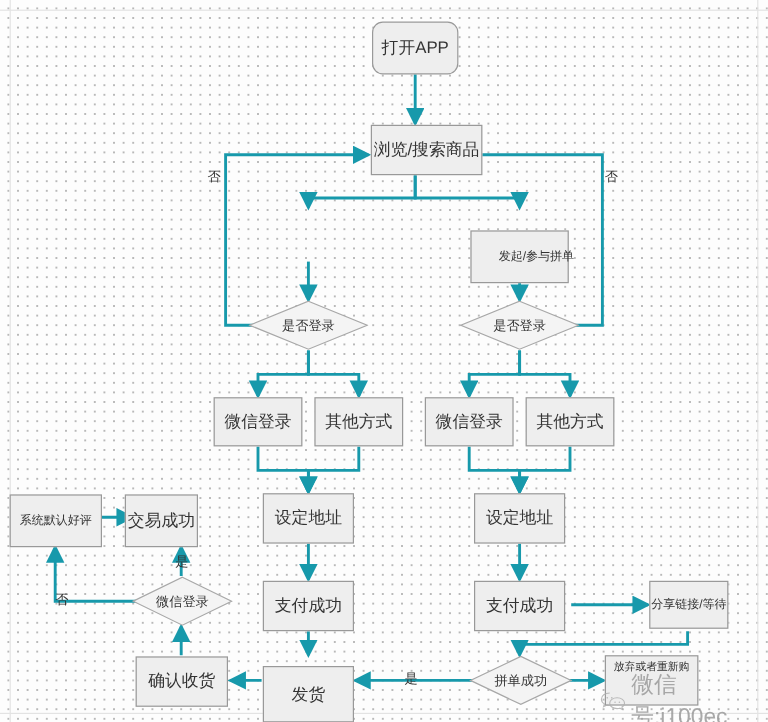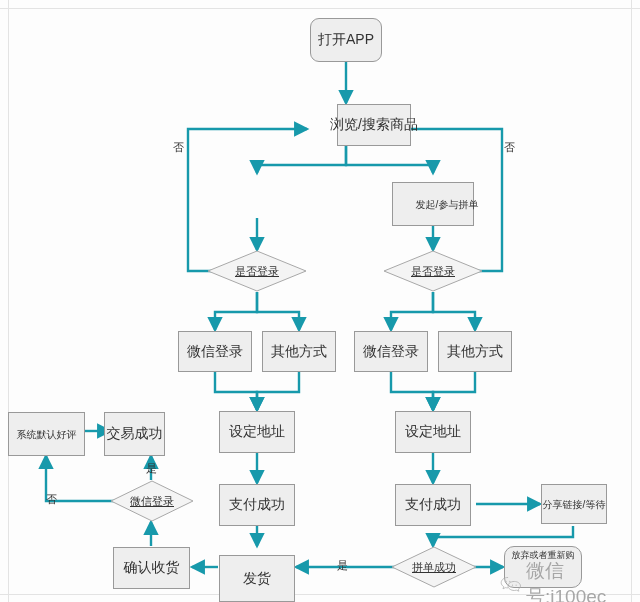--- a/index.html
+++ b/index.html
@@ -43,21 +43,21 @@
   .node.tiny{font-size:9px;}
 
   .diamond{
     position:absolute;
     display:flex;align-items:center;justify-content:center;
   }
   .diamond .dshape{
     position:absolute;left:0;top:0;width:100%;height:100%;
   }
   .diamond .dlabel{
-    position:relative;z-index:2;color:#333;font-size:11px;white-space:nowrap;text-decoration:underline;
+    position:relative;z-index:2;color:#333;font-size:11px;white-space:nowrap;
   }
 
   .edge-label{
     position:absolute;
     font-size:11px;
     color:#333333;
     white-space:nowrap;
   }
 
   
@@ -142,26 +142,26 @@
       <path d="M117,501 L46,501 L46,456"></path>
       
       <path d="M85,431 L110,431"></path>
     </g>
   </svg>
 
   <div class="node rounded" style="left:310px;top:18px;width:72px;height:44px;">
     <span>打开APP</span>
   </div>
 
-  <div class="node" style="left:309px;top:104px;width:74px;height:42px;margin-left:28px;">
+  <div class="node" style="left:309px;top:104px;width:93px;height:42px;">
     <span>浏览/搜索商品</span>
   </div>
 
 
-  <div class="node small" style="left:392px;top:182px;width:82px;height:44px;padding-left:28px;">
+  <div class="node small" style="left:392px;top:192px;width:82px;height:44px;padding-left:28px;">
     <span>发起/参与拼单</span>
   </div>
 
   <div class="diamond" style="left:207px;top:250px;width:100px;height:42px;">
     <svg class="dshape" viewBox="0 0 100 42" preserveAspectRatio="none">
       <polygon points="50,1 99,21 50,41 1,21" fill="#f4f4f4" stroke="#a8a8a8" stroke-width="1"></polygon>
     </svg>
     <span class="dlabel">是否登录</span>
   </div>
 
@@ -208,21 +208,21 @@
     <span>分享链接/等待</span>
   </div>
 
   <div class="diamond" style="left:391px;top:546px;width:86px;height:42px;">
     <svg class="dshape" viewBox="0 0 86 42" preserveAspectRatio="none">
       <polygon points="43,1 85,21 43,41 1,21" fill="#f4f4f4" stroke="#a8a8a8" stroke-width="1"></polygon>
     </svg>
     <span class="dlabel">拼单成功</span>
   </div>
 
-  <div class="node tiny" style="left:504px;top:546px;width:78px;height:42px;align-items:flex-start;padding-top:4px;border-radius:10px;">
+  <div class="node tiny" style="left:504px;top:546px;width:78px;height:42px;align-items:flex-start;padding-top:4px;">
     <span>放弃或者重新购</span>
   </div>
 
   <div class="node" style="left:219px;top:555px;width:76px;height:47px;text-align:right;">
     <span>发货</span>
   </div>
 
   <div class="node" style="left:113px;top:547px;width:77px;height:42px;text-align:right;">
     <span>确认收货</span>
   </div>

